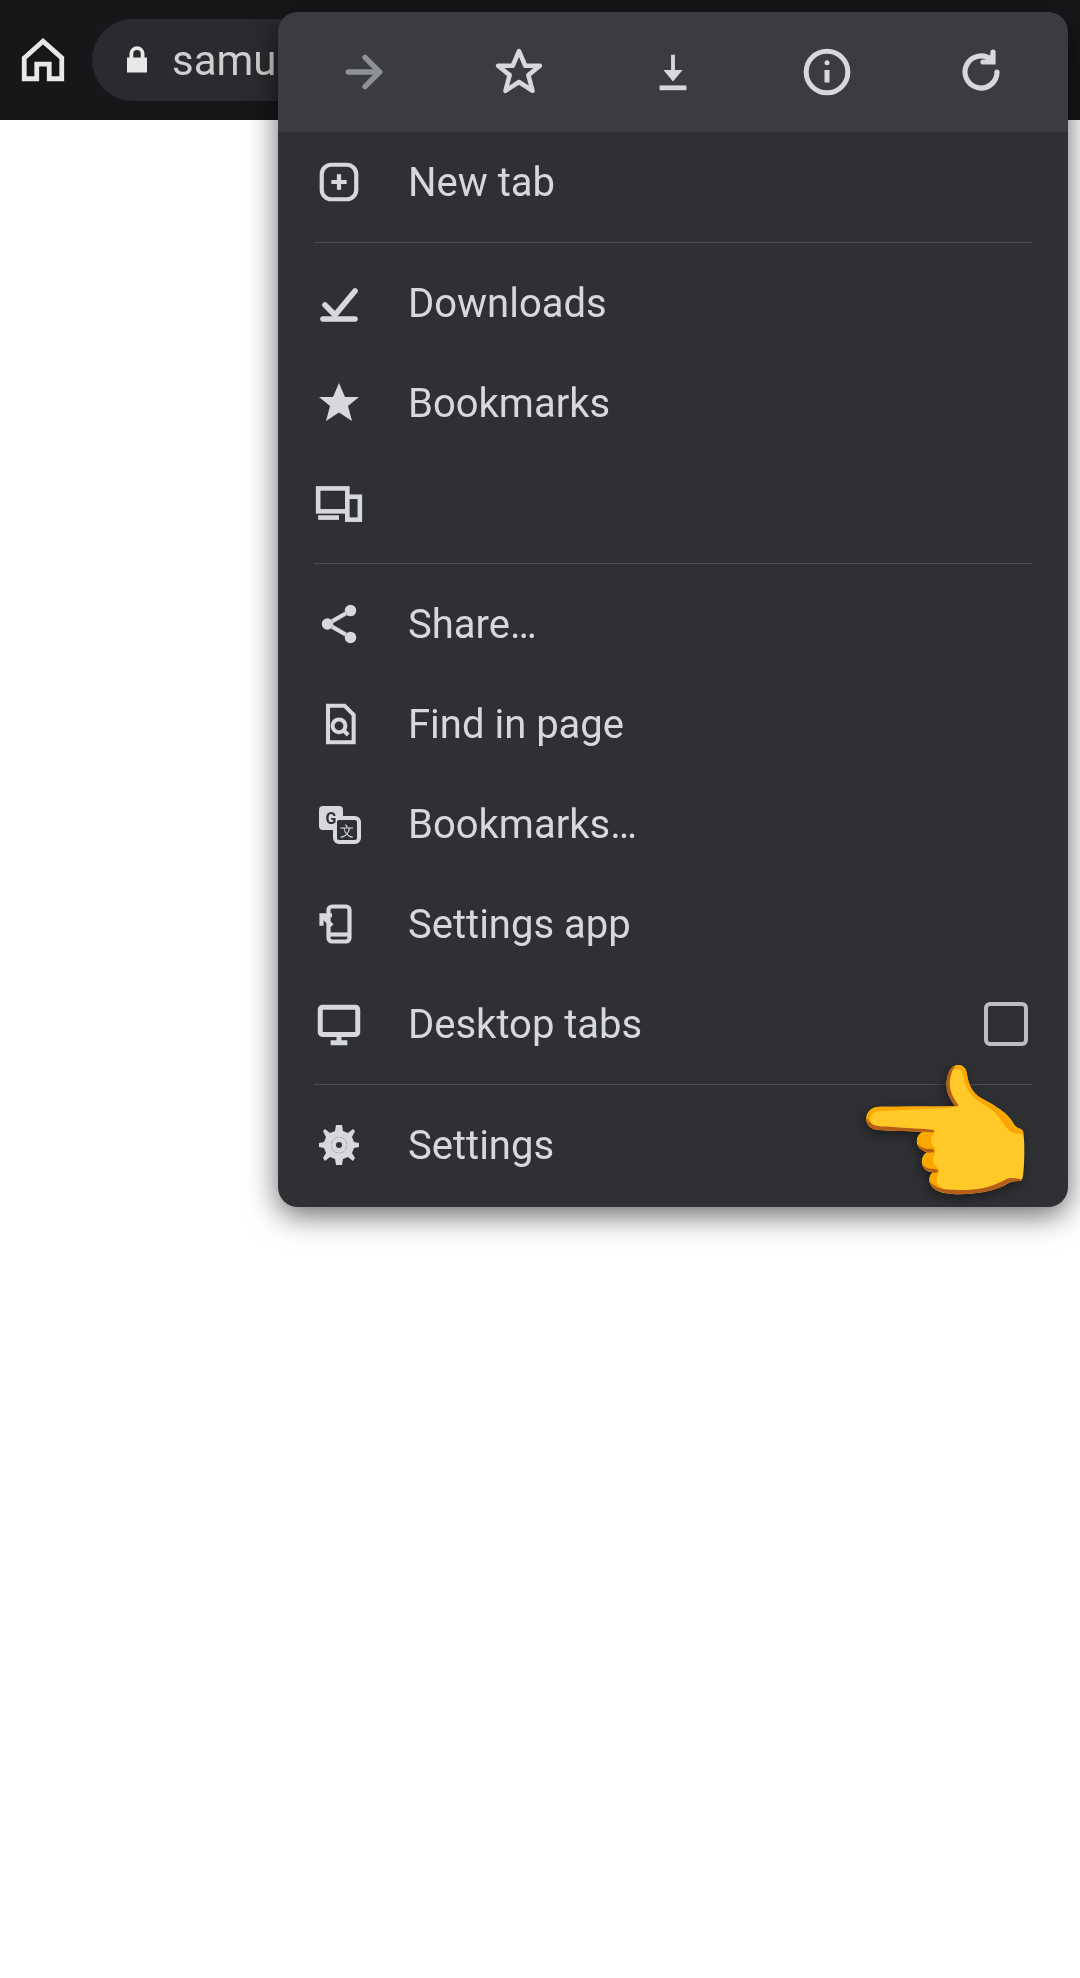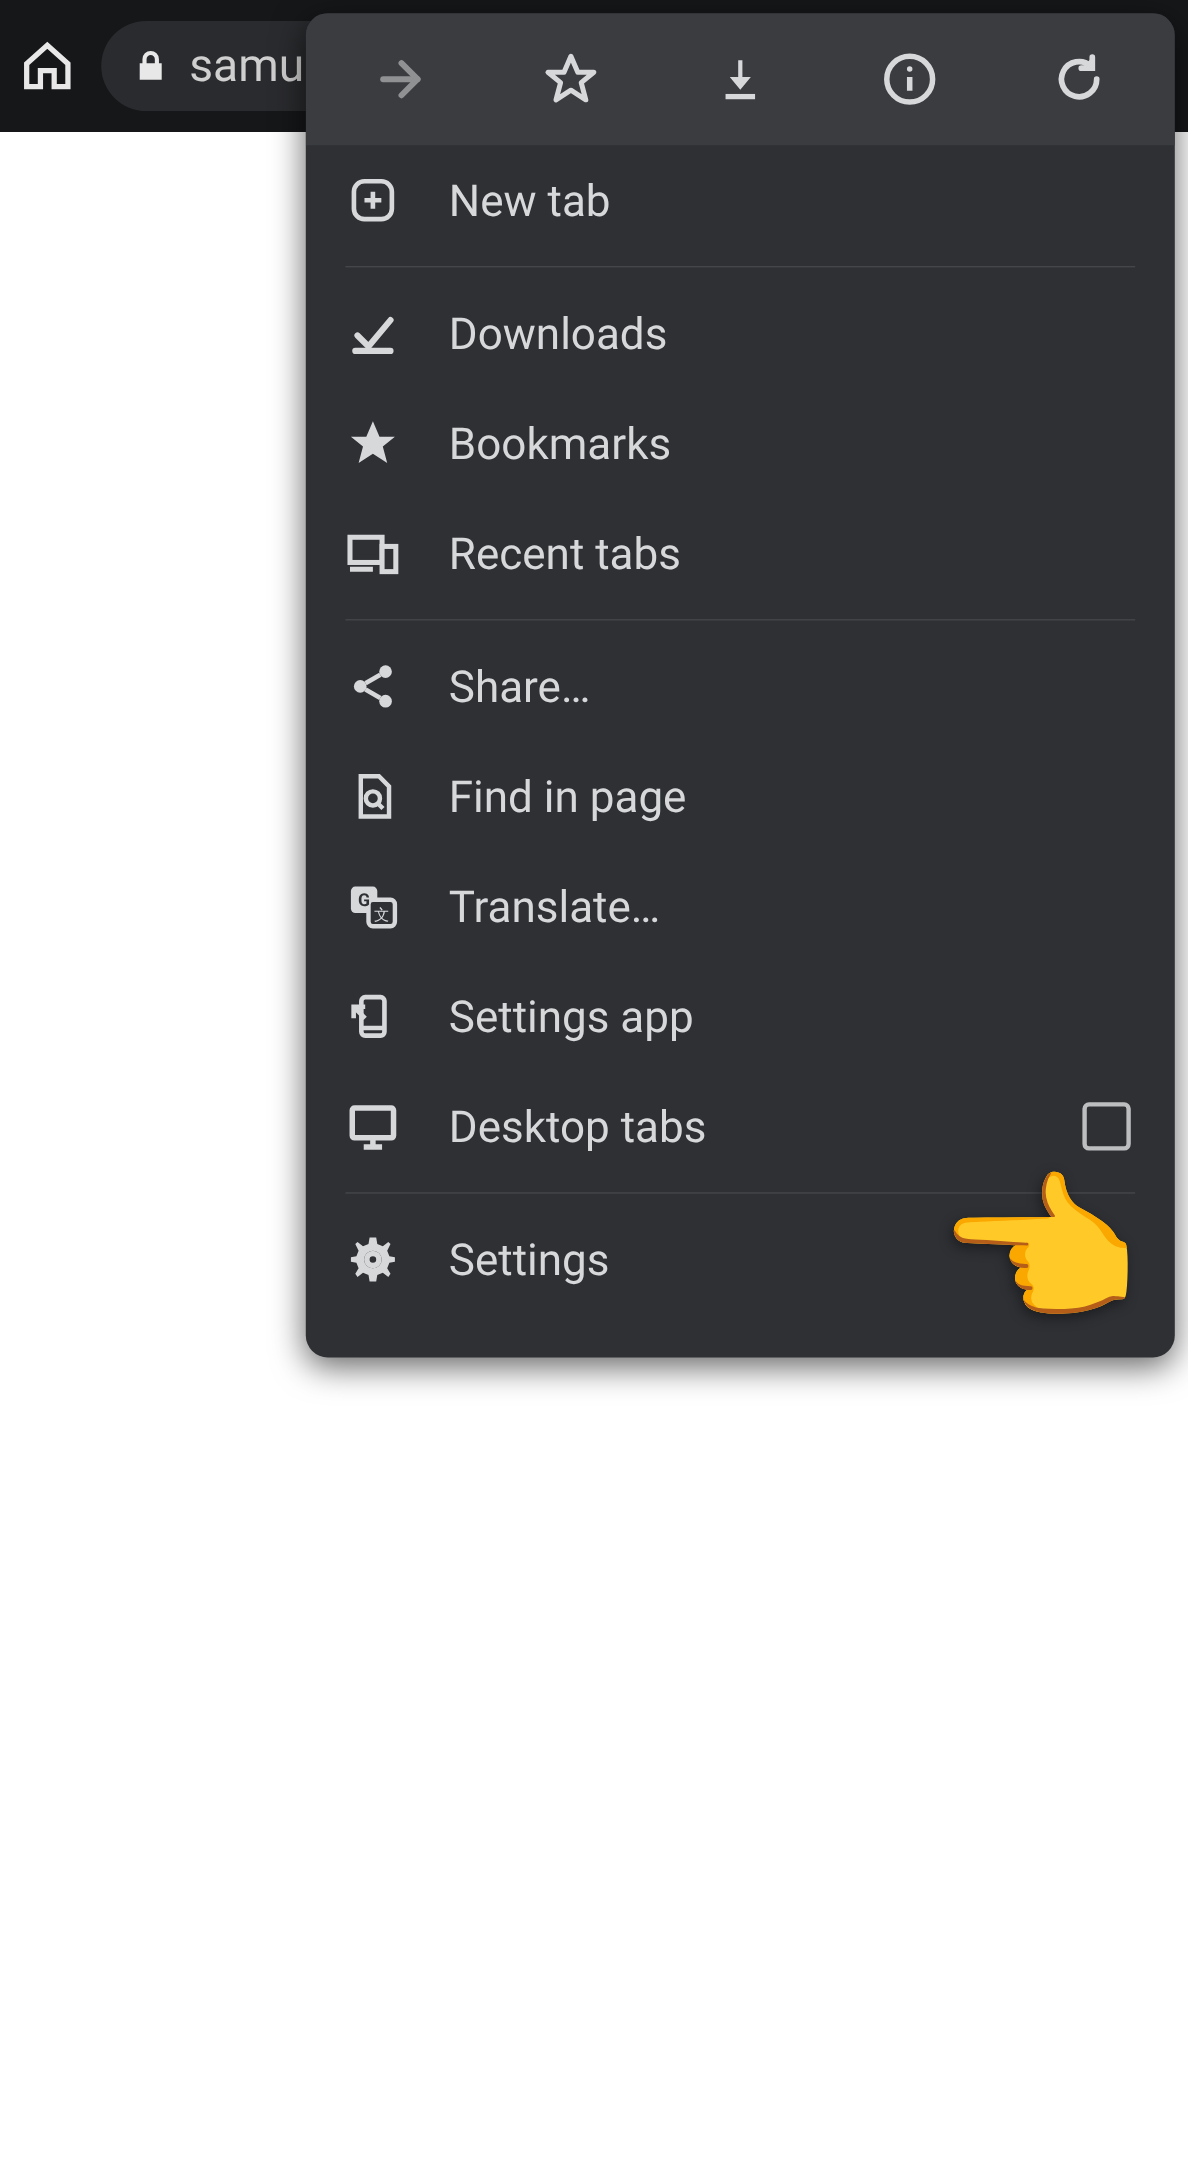--- a/index.html
+++ b/index.html
@@ -54,21 +54,21 @@
     }
     .menu {
       position: absolute;
       top: 12px;
       right: 12px;
       width: 790px;
       background: #2e3034;
       border-radius: 20px;
       box-shadow: 0 8px 30px rgba(0,0,0,0.6);
       overflow: hidden;
-      padding-bottom: 39px;
+      padding-bottom: 12px;
     }
     .menu-top {
       background: #3a3c40;
       height: 120px;
       display: flex;
       align-items: center;
       justify-content: space-around;
       padding: 0 10px;
     }
     .menu-top-btn {
@@ -211,21 +211,20 @@
   </div>
 
   <div class="menu-item">
     <span class="icon-slot">
       <svg width="50" height="50" viewBox="0 0 24 24" fill="none" stroke="#d7d8da" stroke-width="2.2">
         <rect x="2" y="5" width="14" height="11"></rect>
         <line x1="2" y1="19" x2="12" y2="19"></line>
         <rect x="16" y="9" width="6" height="11" fill="#2e3034"></rect>
       </svg>
     </span>
-    <span class="label">Recent tabs</span>
   </div>
 
   <div class="menu-divider"></div>
 
   <div class="menu-item">
     <span class="icon-slot">
       <svg width="46" height="46" viewBox="0 0 24 24" fill="#d7d8da">
         <circle cx="18" cy="5" r="3"></circle>
         <circle cx="6" cy="12" r="3"></circle>
         <circle cx="18" cy="19" r="3"></circle>
@@ -249,21 +248,21 @@
 
   <div class="menu-item">
     <span class="icon-slot">
       <svg width="48" height="48" viewBox="0 0 24 24" fill="#d7d8da">
         <rect x="2" y="3" width="12" height="12" rx="2"></rect>
         <rect x="10" y="9" width="12" height="12" rx="2" fill="#2e3034" stroke="#d7d8da" stroke-width="2"></rect>
         <text x="8" y="12" font-size="8" text-anchor="middle" font-weight="bold" fill="#2e3034">G</text>
         <text x="16" y="18" font-size="7" text-anchor="middle" fill="#d7d8da">文</text>
       </svg>
     </span>
-    <span class="label">Translate…</span>
+    <span class="label">Bookmarks…</span>
   </div>
 
   <div class="menu-item">
     <span class="icon-slot">
       <svg width="42" height="50" viewBox="0 0 24 24" fill="none" stroke="#d7d8da" stroke-width="2.4">
         <rect x="6" y="2" width="12" height="20" rx="2"></rect>
         <line x1="6" y1="18" x2="18" y2="18"></line>
         <path d="M3 8 L9 14 M3 14 L9 8" stroke="none"></path>
         <polyline points="4,6 10,12" stroke="none"></polyline>
         <path d="M2 7 L8 13" stroke="#d7d8da" stroke-width="2.4"></path>

